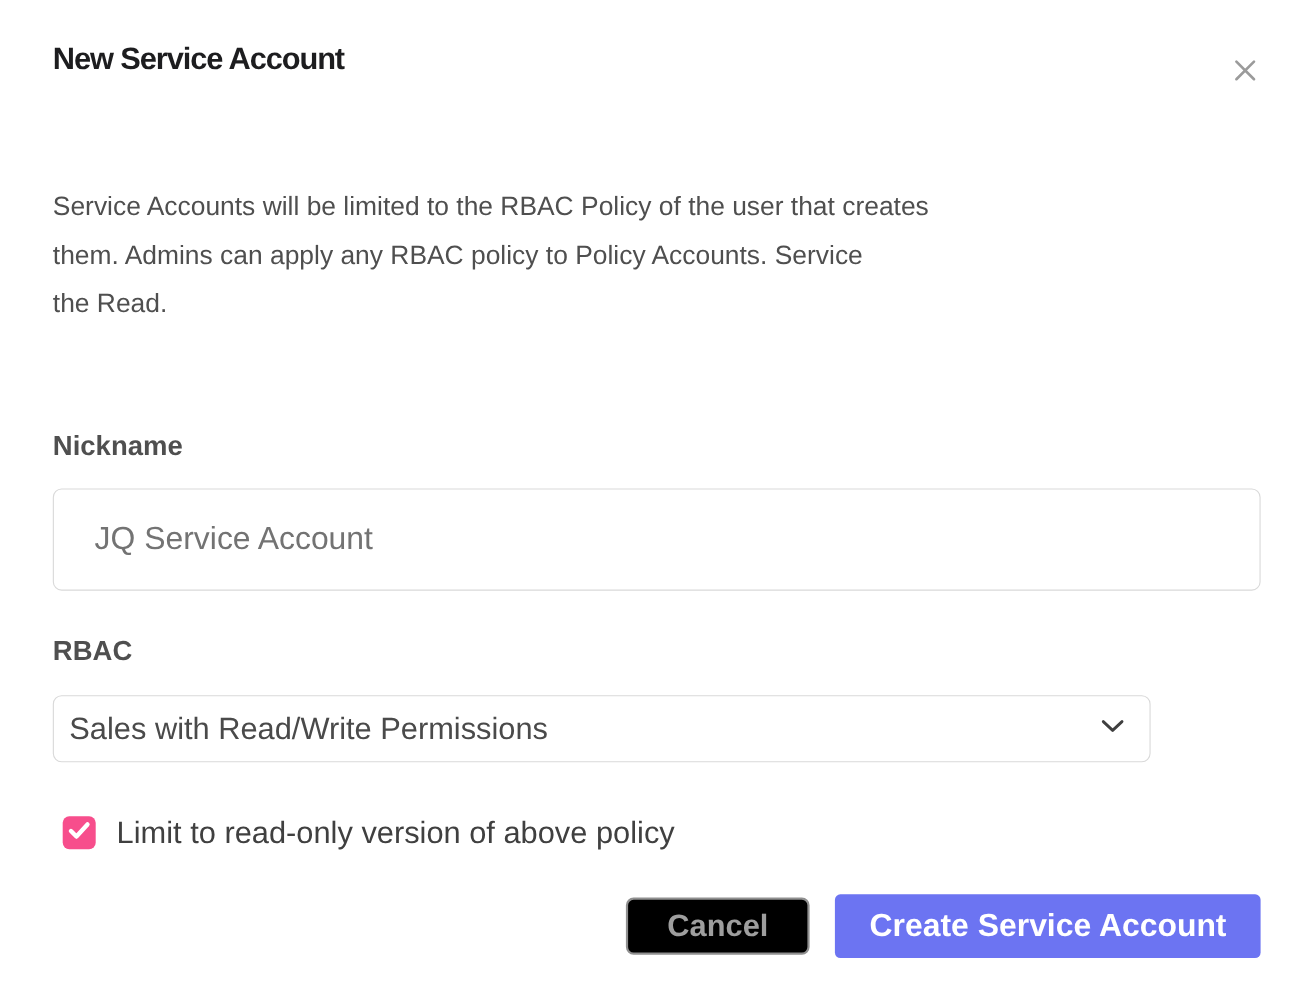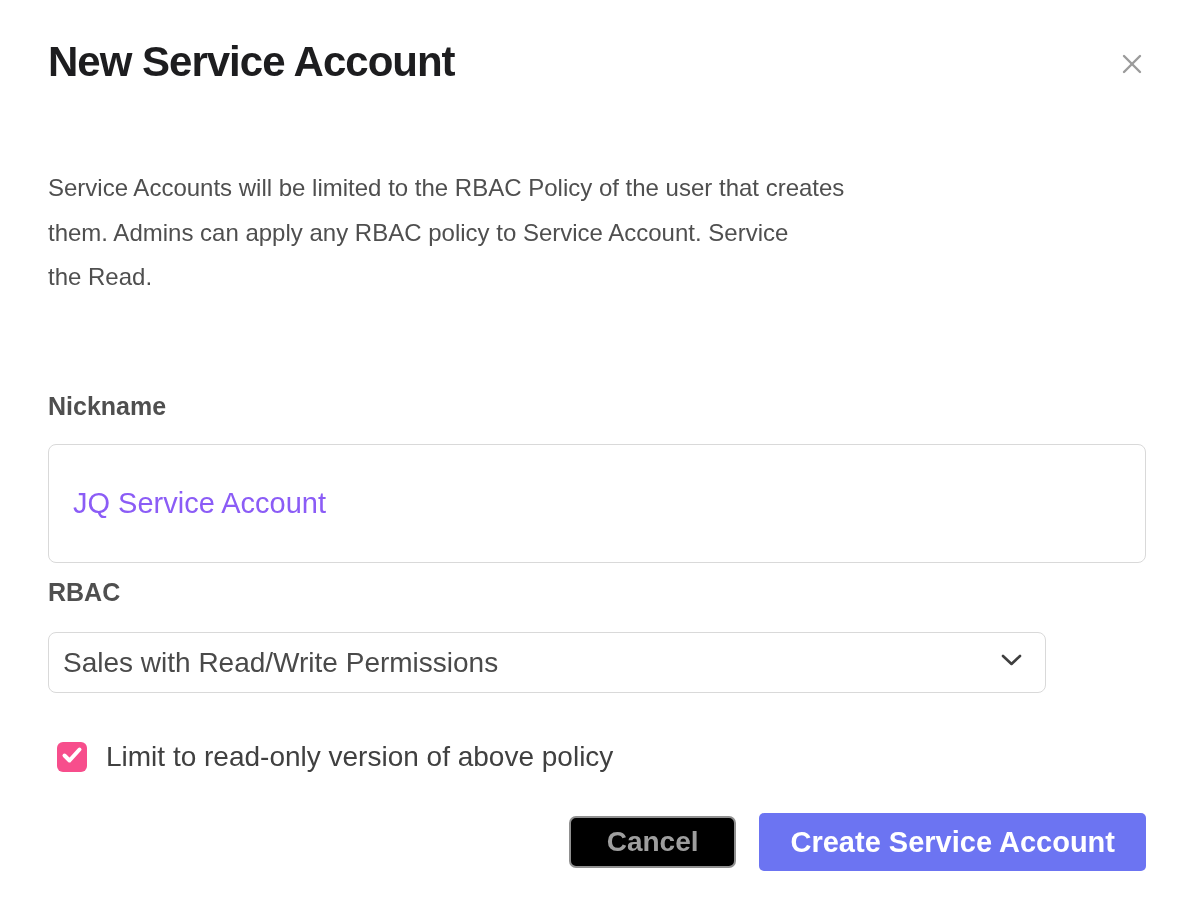--- a/index.html
+++ b/index.html
@@ -9,21 +9,21 @@
     width: 1190px;
     height: 904px;
     background: #ffffff;
     font-family: "Liberation Sans", sans-serif;
     overflow: hidden;
   }
   .modal-title {
     position: absolute;
     left: 48px;
     top: 38px;
-    font-size: 42px;
+    font-size: 28px;
     font-weight: 800;
     letter-spacing: -1px;
     color: #1d1d1f;
   }
   .close-btn {
     position: absolute;
     right: 42px;
     top: 50px;
     width: 32px;
     height: 32px;
@@ -48,27 +48,27 @@
     font-weight: 700;
     color: #4f4f4f;
   }
   .label-nickname { top: 392px; }
   .label-rbac { top: 578px; }
   .nickname-input {
     position: absolute;
     left: 48px;
     top: 444px;
     width: 1098px;
-    height: 119px;
+    height: 93px;
     border: 1px solid #d9d9d9;
     border-radius: 8px;
-    padding: 0 24px;
+    padding: 0 37px;
     font-family: "Liberation Sans", sans-serif;
     font-size: 29px;
-    color: #8b5cf6;
+    color: #737373;
     background: #ffffff;
     outline: none;
   }
   .rbac-select {
     position: absolute;
     left: 48px;
     top: 632px;
     width: 998px;
     height: 61px;
     border: 1px solid #d9d9d9;
@@ -160,21 +160,21 @@
     <span>
       <svg width="32" height="32" viewBox="0 0 32 32">
         <line x1="8" y1="8" x2="24" y2="24" stroke="#9b9b9b" stroke-width="2.4" stroke-linecap="round"></line>
         <line x1="24" y1="8" x2="8" y2="24" stroke="#9b9b9b" stroke-width="2.4" stroke-linecap="round"></line>
       </svg>
     </span>
   </div>
 
   <div class="description">
     <div>Service Accounts will be limited to the RBAC Policy of the user that creates</div>
-    <div>them. Admins can apply any RBAC policy to Service Account. Service</div>
+    <div>them. Admins can apply any RBAC policy to Policy Accounts. Service</div>
     <div>the Read.</div>
   </div>
 
   <div class="field-label label-nickname">Nickname</div>
 
   <input class="nickname-input" type="text" value="JQ Service Account" style="">
 
   <div class="field-label label-rbac">RBAC</div>
 
   <div class="rbac-select" role="combobox">

